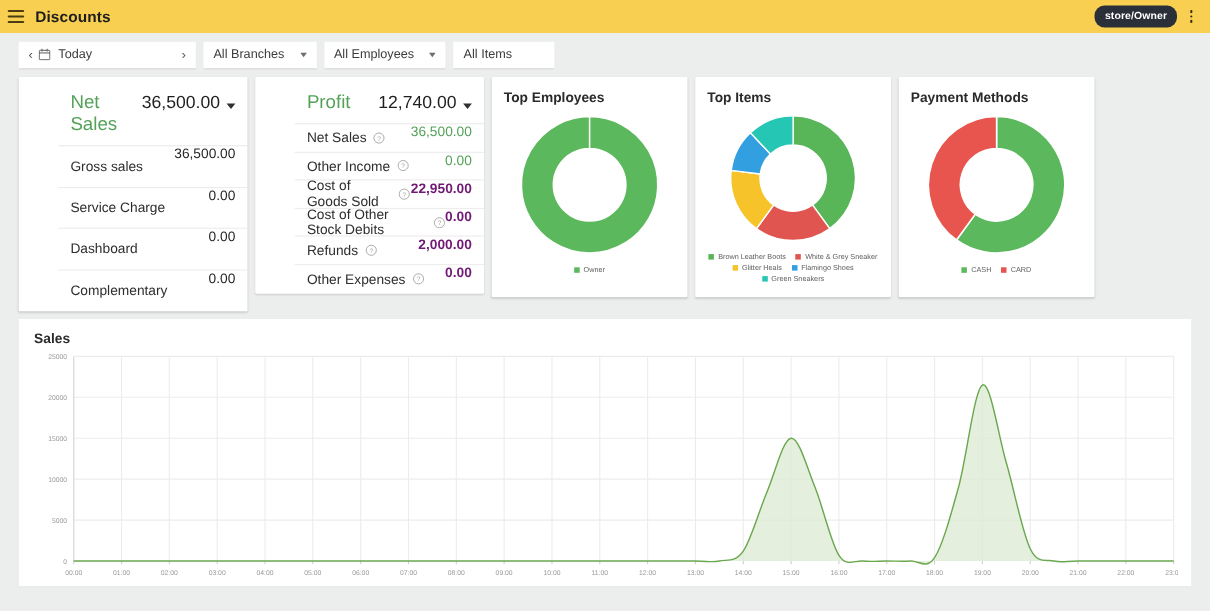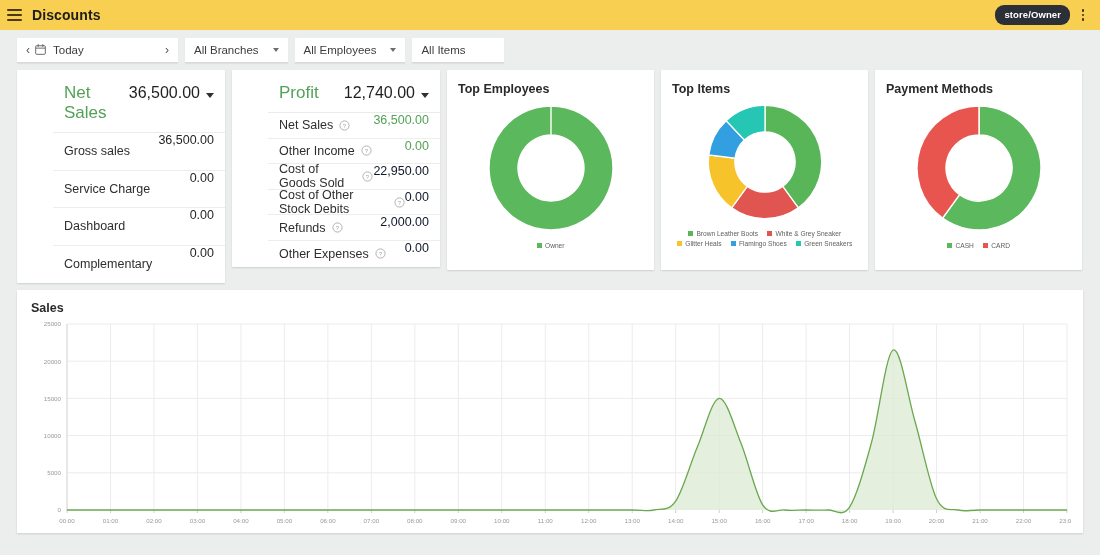--- a/index.html
+++ b/index.html
@@ -76,21 +76,21 @@
     align-items: flex-start;
   }
   .card {
     background: #fff;
     box-shadow: 0 1px 2px rgba(0,0,0,.13);
     border-radius: 1px;
     padding-left: 36px;
   }
   .card-net { width: 208px; }
   .card-profit { width: 208px; }
-  .card-chart { width: 207px; height: 200px; padding: 12px 10px 0; }
+  .card-chart { width: 178px; height: 200px; padding: 12px 10px 0; }
 
   .kpi-head {
     display: flex; align-items: baseline; justify-content: space-between;
     padding: 13px 11px 9px;
     border-bottom: 1px solid #eceaea;
   }
   .kpi-title { font-size: 17px; color: #53a257; font-weight: normal; }
   .kpi-val-wrap { display: flex; align-items: center; gap: 6px; }
   .kpi-val { font-size: 16px; color: #1f1f1f; }
   .kpi-caret { width: 0; height: 0; border-left: 4px solid transparent; border-right: 4px solid transparent; border-top: 5px solid #303030; position: relative; top: 2px; cursor: pointer; }
@@ -99,21 +99,21 @@
     display: flex; justify-content: space-between;
     padding: 0 11px; height: 37.5px;
     border-bottom: 1px solid #eeecec;
     font-size: 12.5px; color: #2e2e2e;
   }
   .card-net .krow:last-child, .card-profit .krow:last-child { border-bottom: none; }
   .krow-label { display: flex; align-items: center; gap: 6px; }
   .krow-val { font-size: 12.5px; }
   .v-plain { color: #262626; }
   .v-green { color: #53a257; }
-  .v-red   { color: #0f172a; }
+  .v-red   { color: #701a75; font-weight: bold; }
 
   .info-ico { width: 11px; height: 11px; opacity: .62; display: inline-block; }
   .info-ico svg { display: block; }
 
   
   .card-profit .krow { height: 25.6px; }
 
   .chart-title { font-size: 12.5px; font-weight: bold; color: #2a2a2a; margin: 0 0 2px 1px; }
 
   .donut-wrap { display: flex; flex-direction: column; align-items: center; }

